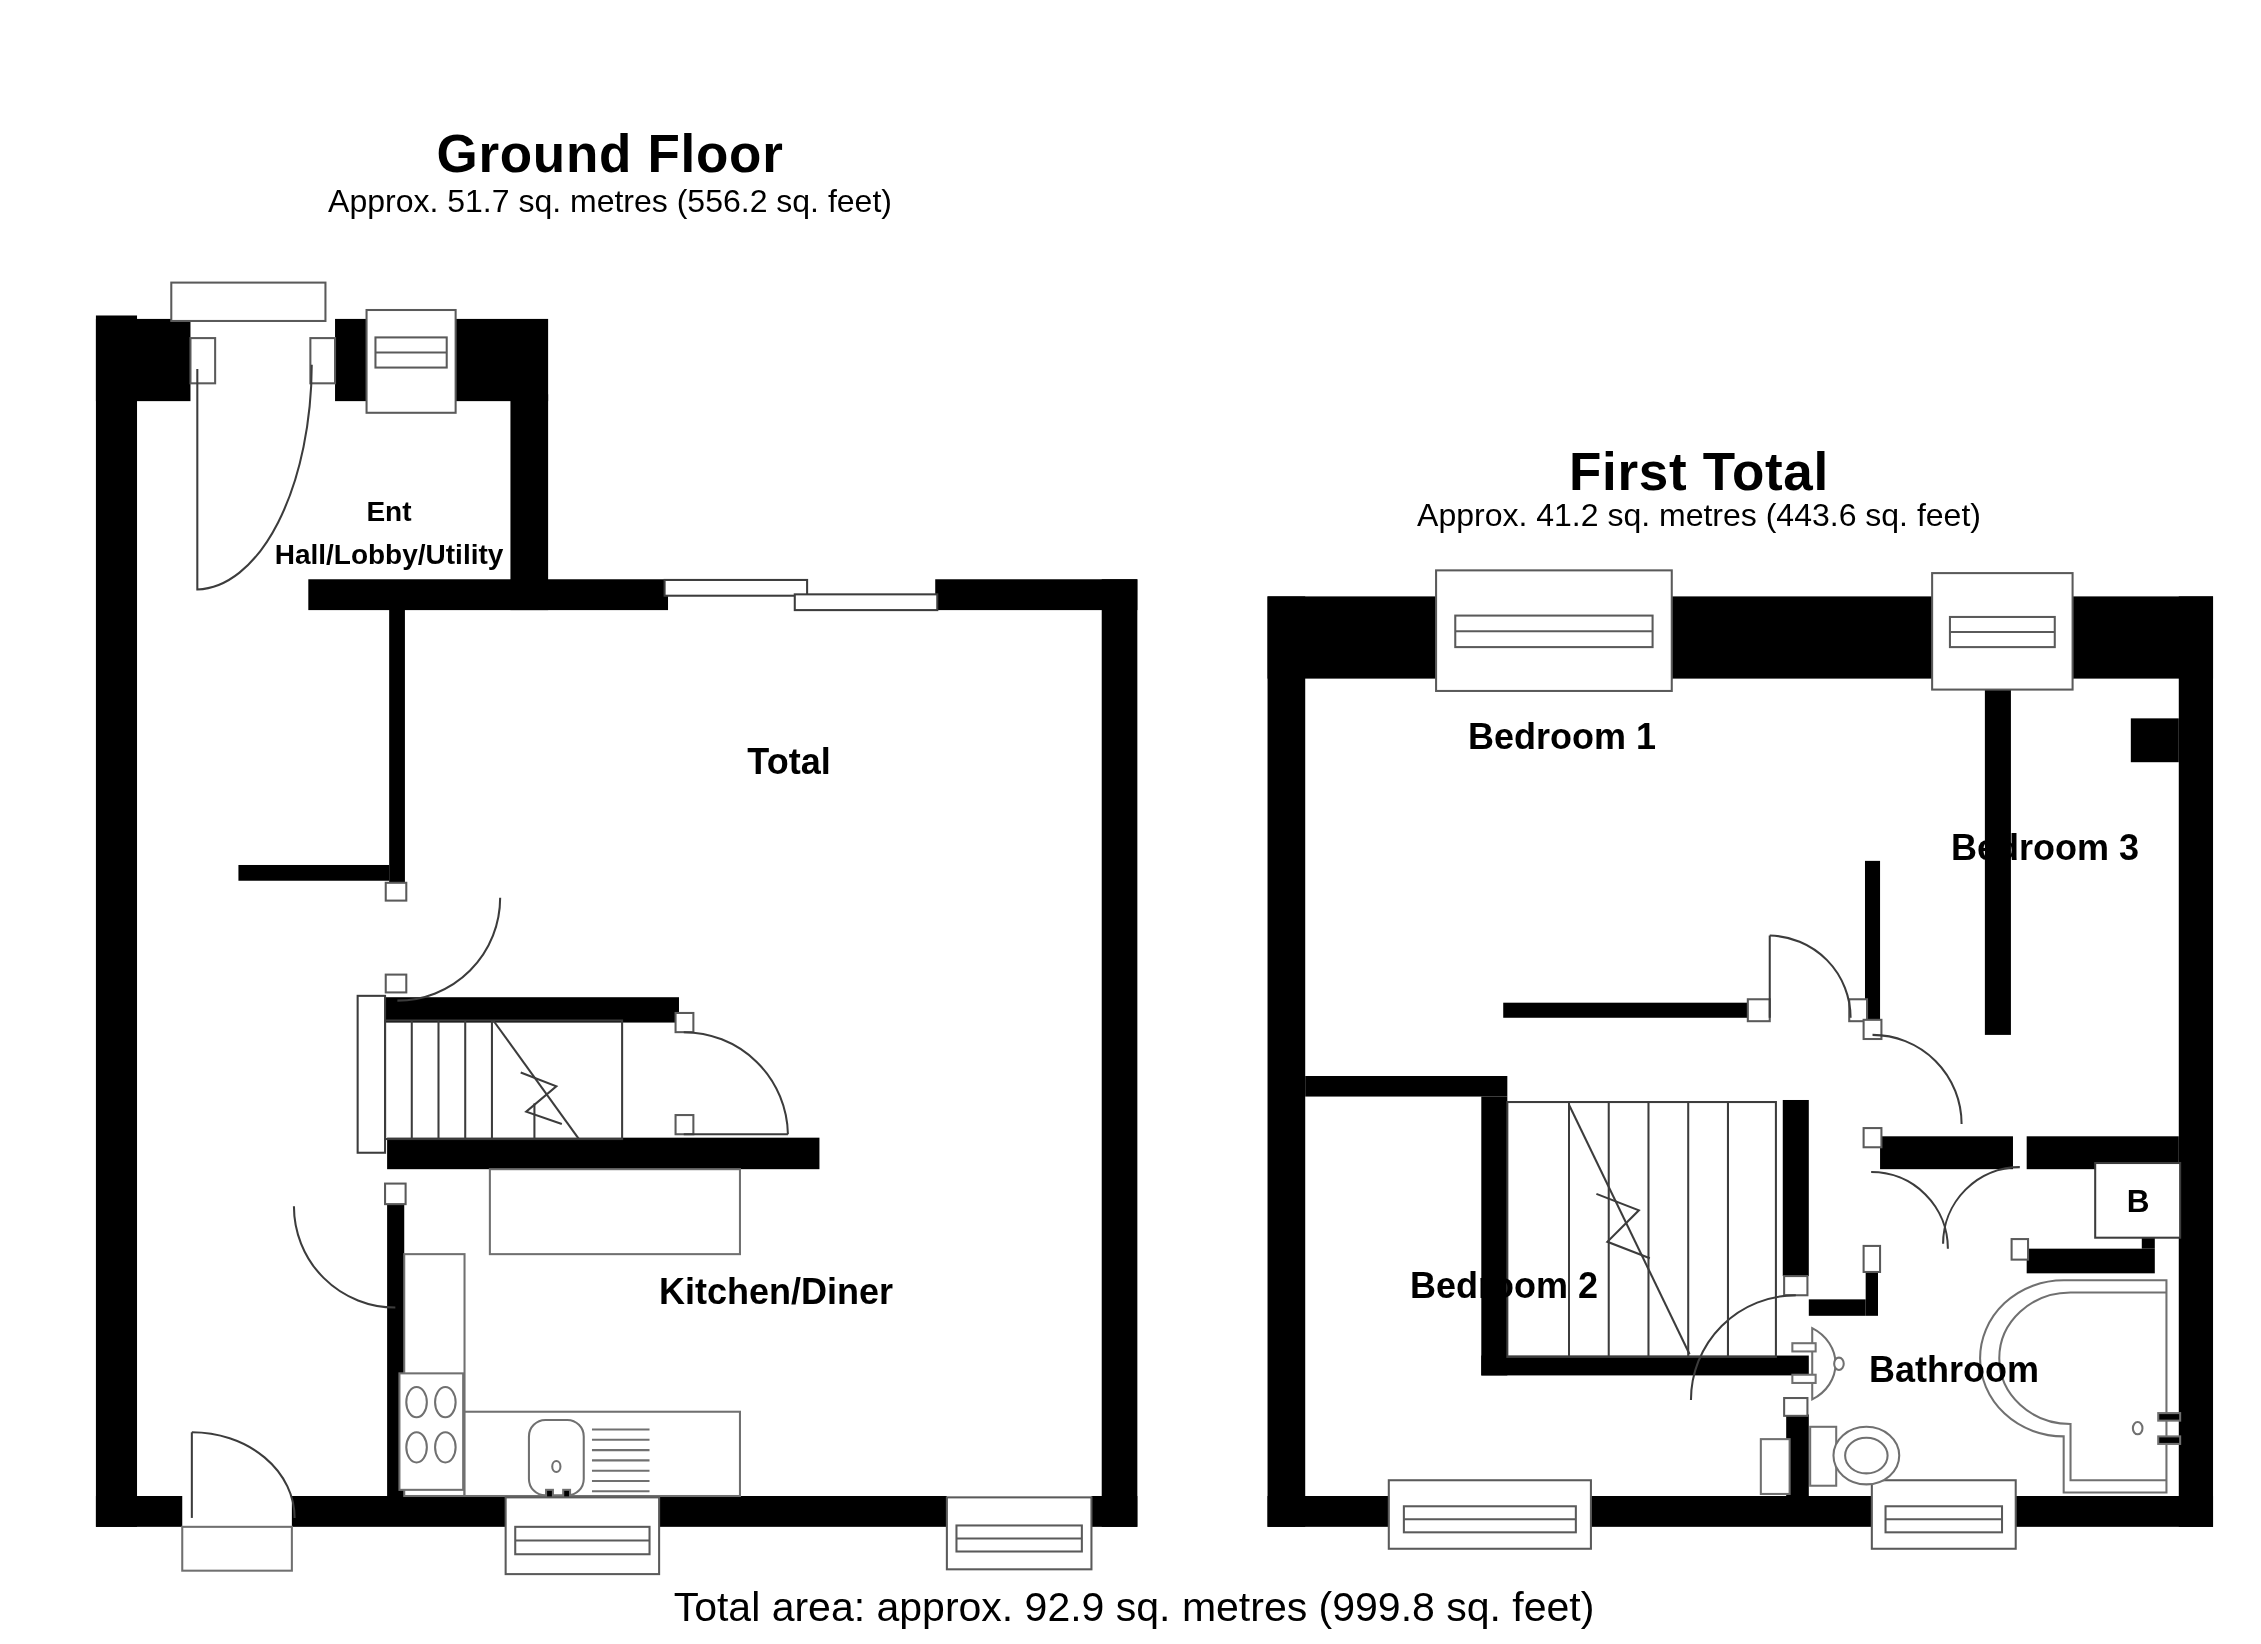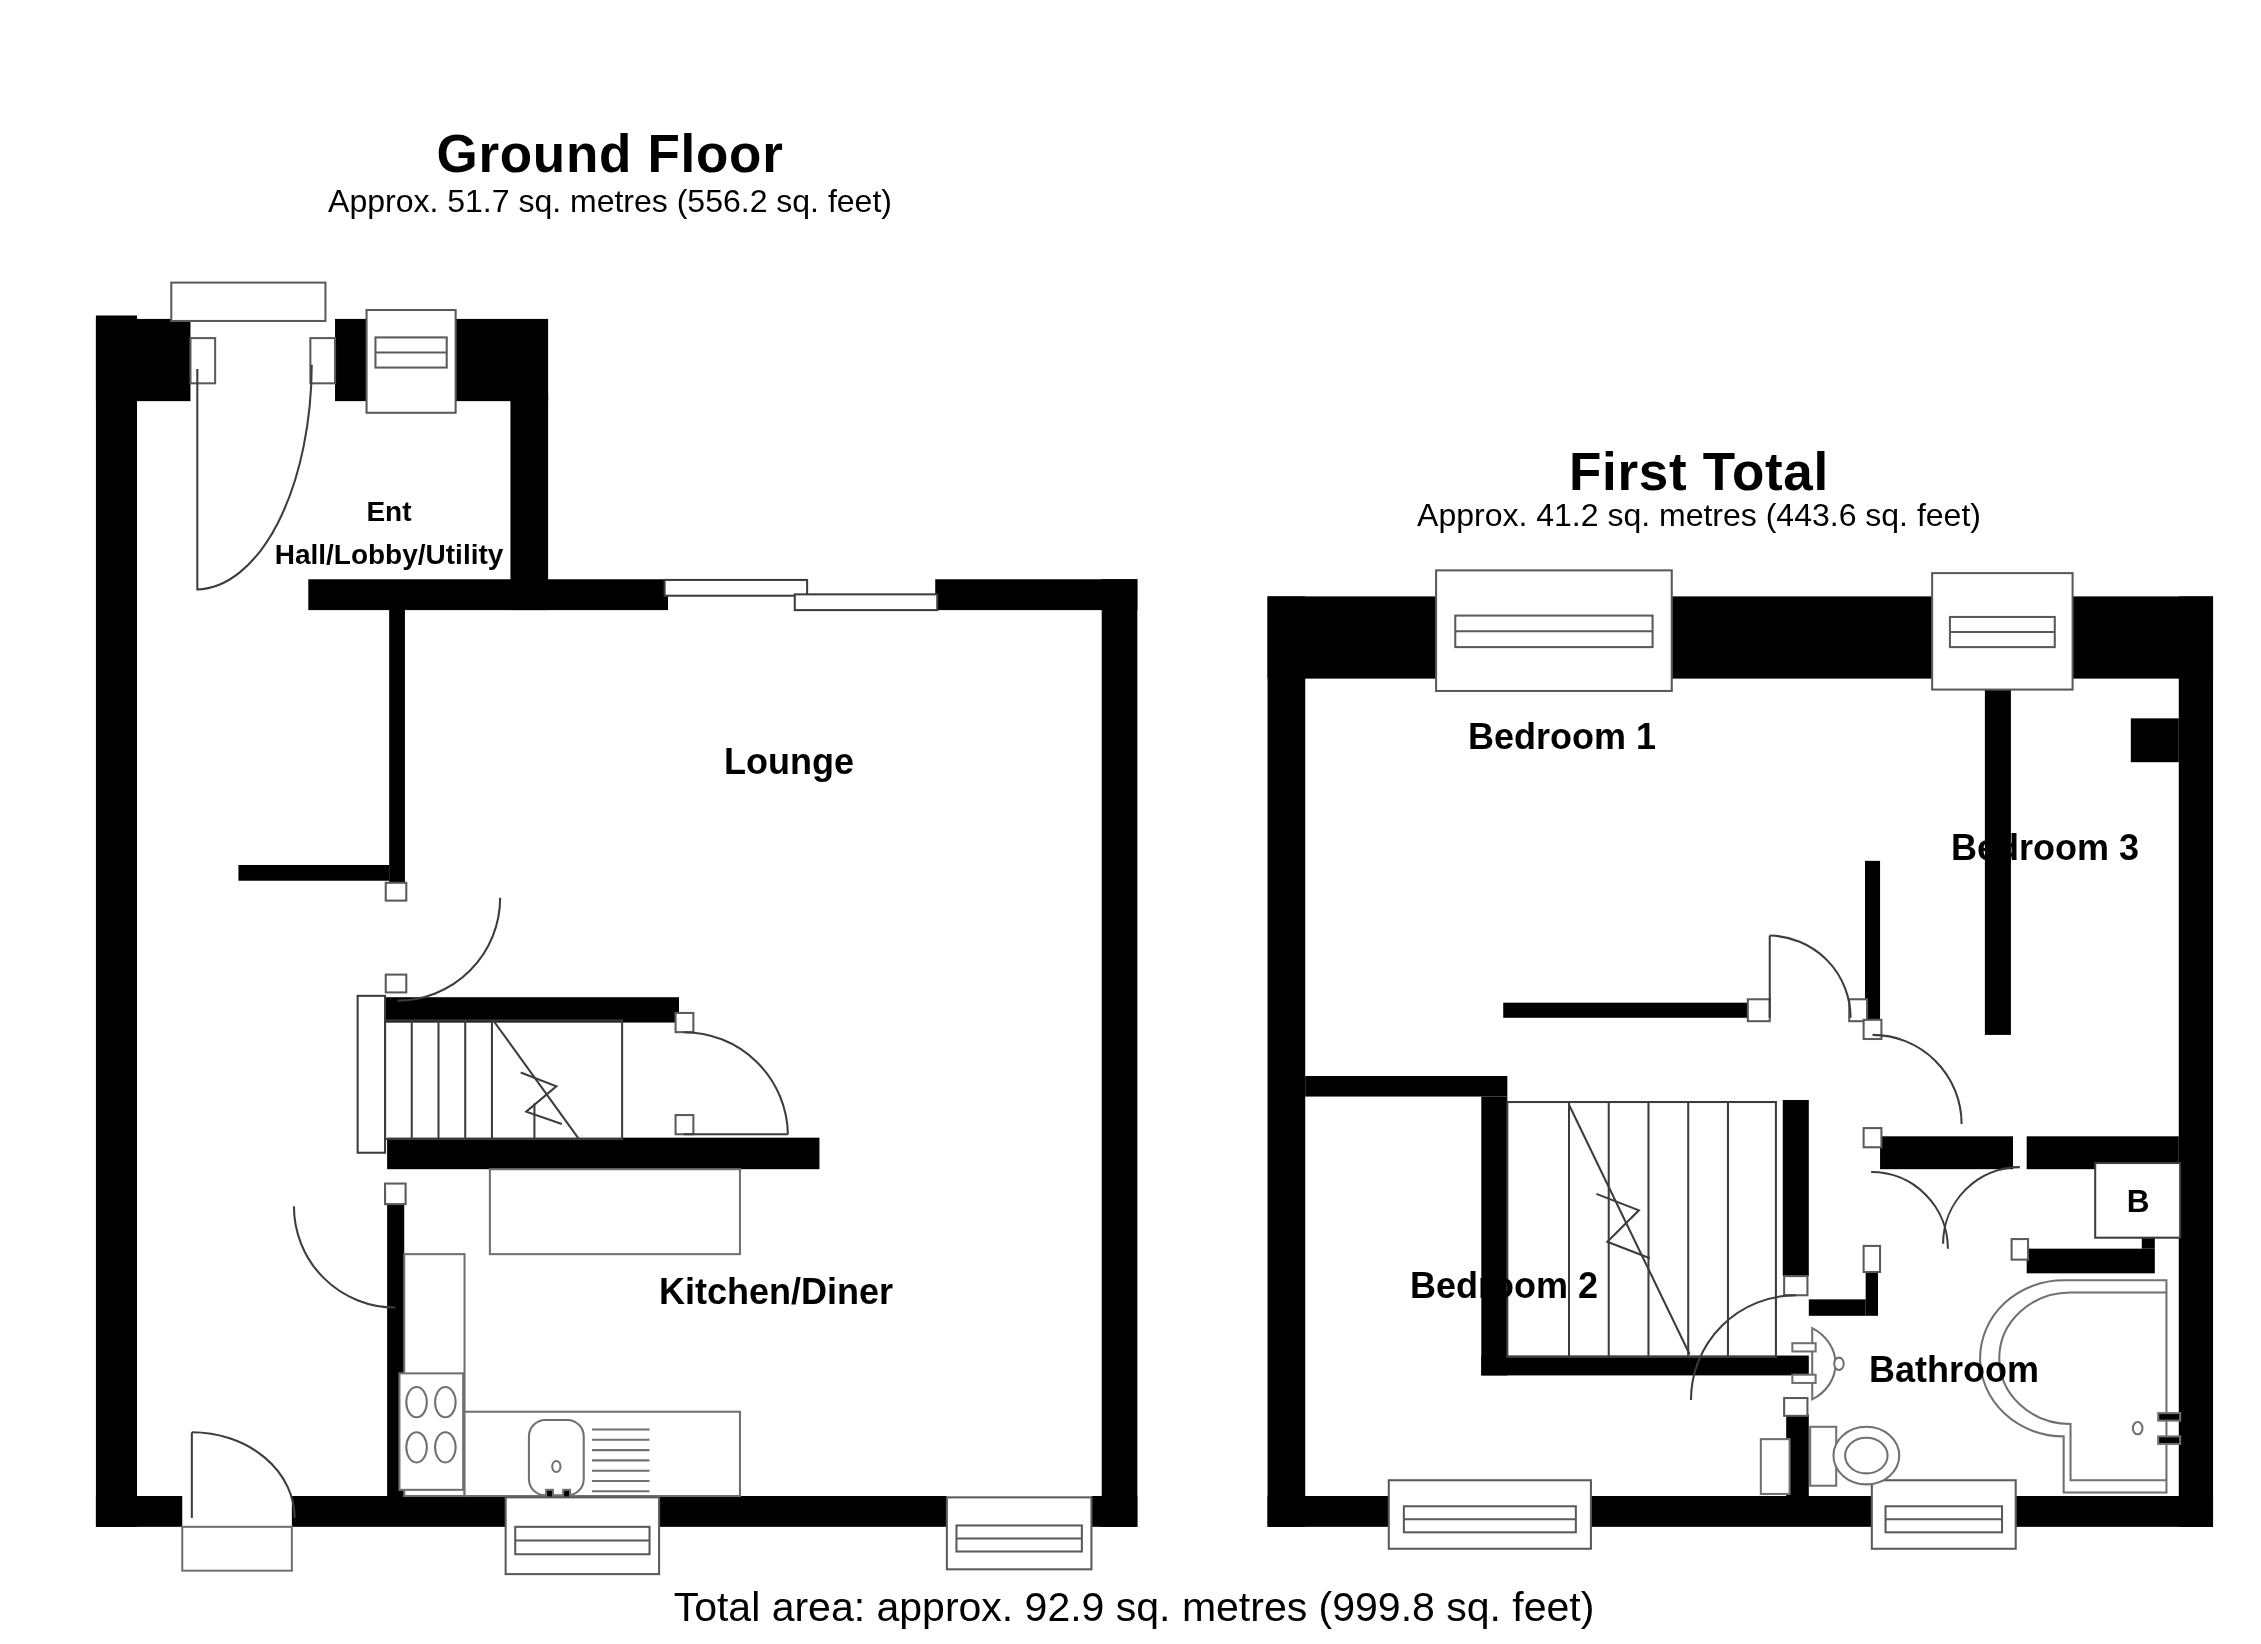--- a/index.html
+++ b/index.html
@@ -231,21 +231,21 @@
   </g>
 </svg>
 
 <div class="lbl floor-title" style="left:610px;top:153px;">Ground Floor</div>
 <div class="lbl floor-sub" style="left:610px;top:201px;">Approx. 51.7 sq. metres (556.2 sq. feet)</div>
 <div class="lbl floor-title" style="left:1699px;top:471px;">First Total</div>
 <div class="lbl floor-sub" style="left:1699px;top:515px;">Approx. 41.2 sq. metres (443.6 sq. feet)</div>
 
 <div class="lbl hall-lbl" style="left:389px;top:511px;">Ent</div>
 <div class="lbl hall-lbl" style="left:389px;top:554px;">Hall/Lobby/Utility</div>
-<div class="lbl room-lbl" style="left:789px;top:762px;">Lounge</div>
+<div class="lbl room-lbl" style="left:789px;top:762px;">Total</div>
 <div class="lbl room-lbl" style="left:776px;top:1292px;">Kitchen/Diner</div>
 
 <div class="lbl room-lbl" style="left:1562px;top:737px;">Bedroom 1</div>
 <div class="lbl room-lbl" style="left:1504px;top:1286px;">Bedroom 2</div>
 <div class="lbl room-lbl" style="left:2045px;top:848px;">Bedroom 3</div>
 <div class="lbl room-lbl" style="left:1954px;top:1370px;">Bathroom</div>
 <div class="lbl tiny-lbl" style="left:2138px;top:1201px;">B</div>
 
 <div class="lbl footer-lbl" style="left:1134px;top:1607px;text-align:right;">Total area: approx. 92.9 sq. metres (999.8 sq. feet)</div>
 

